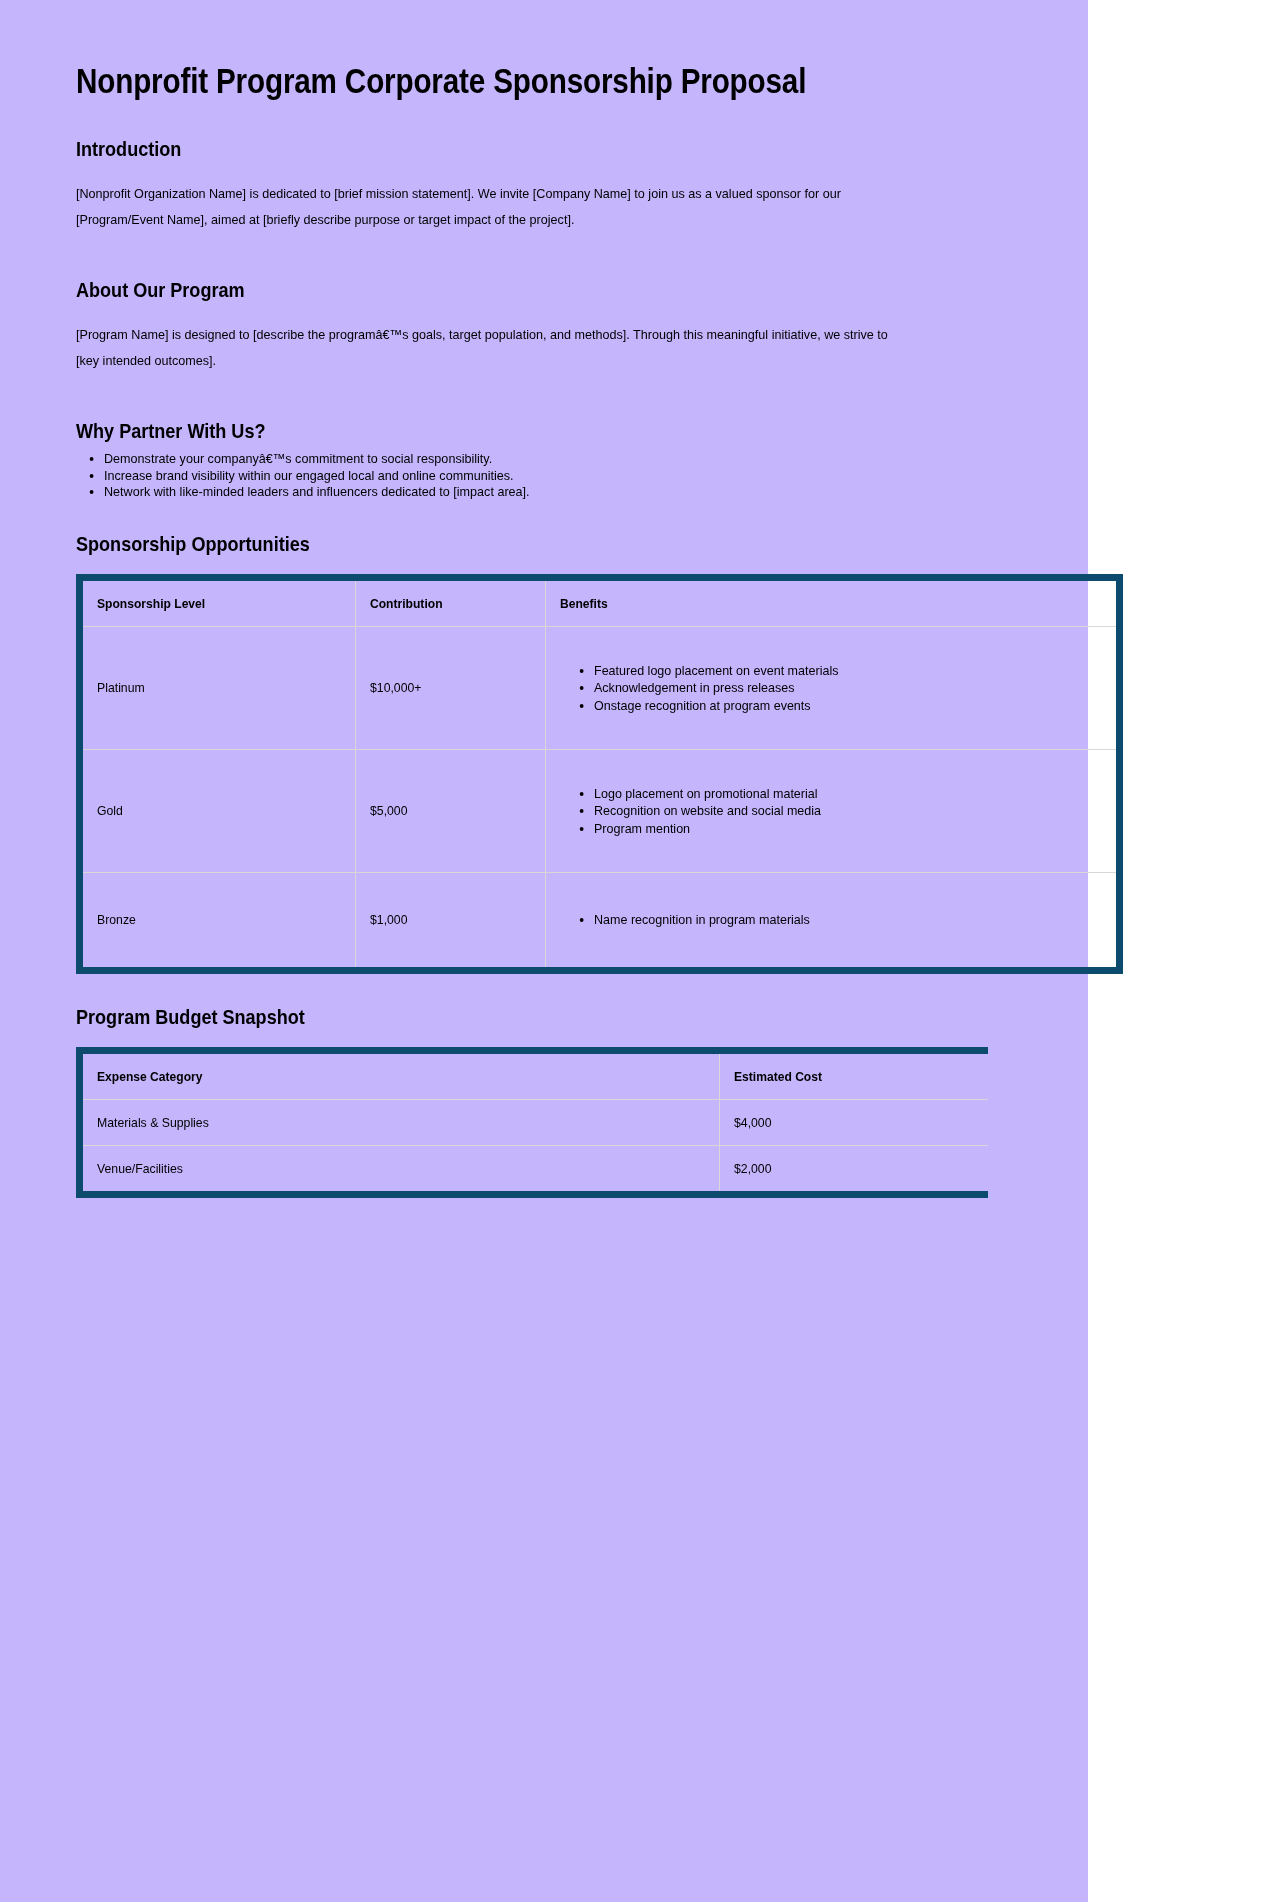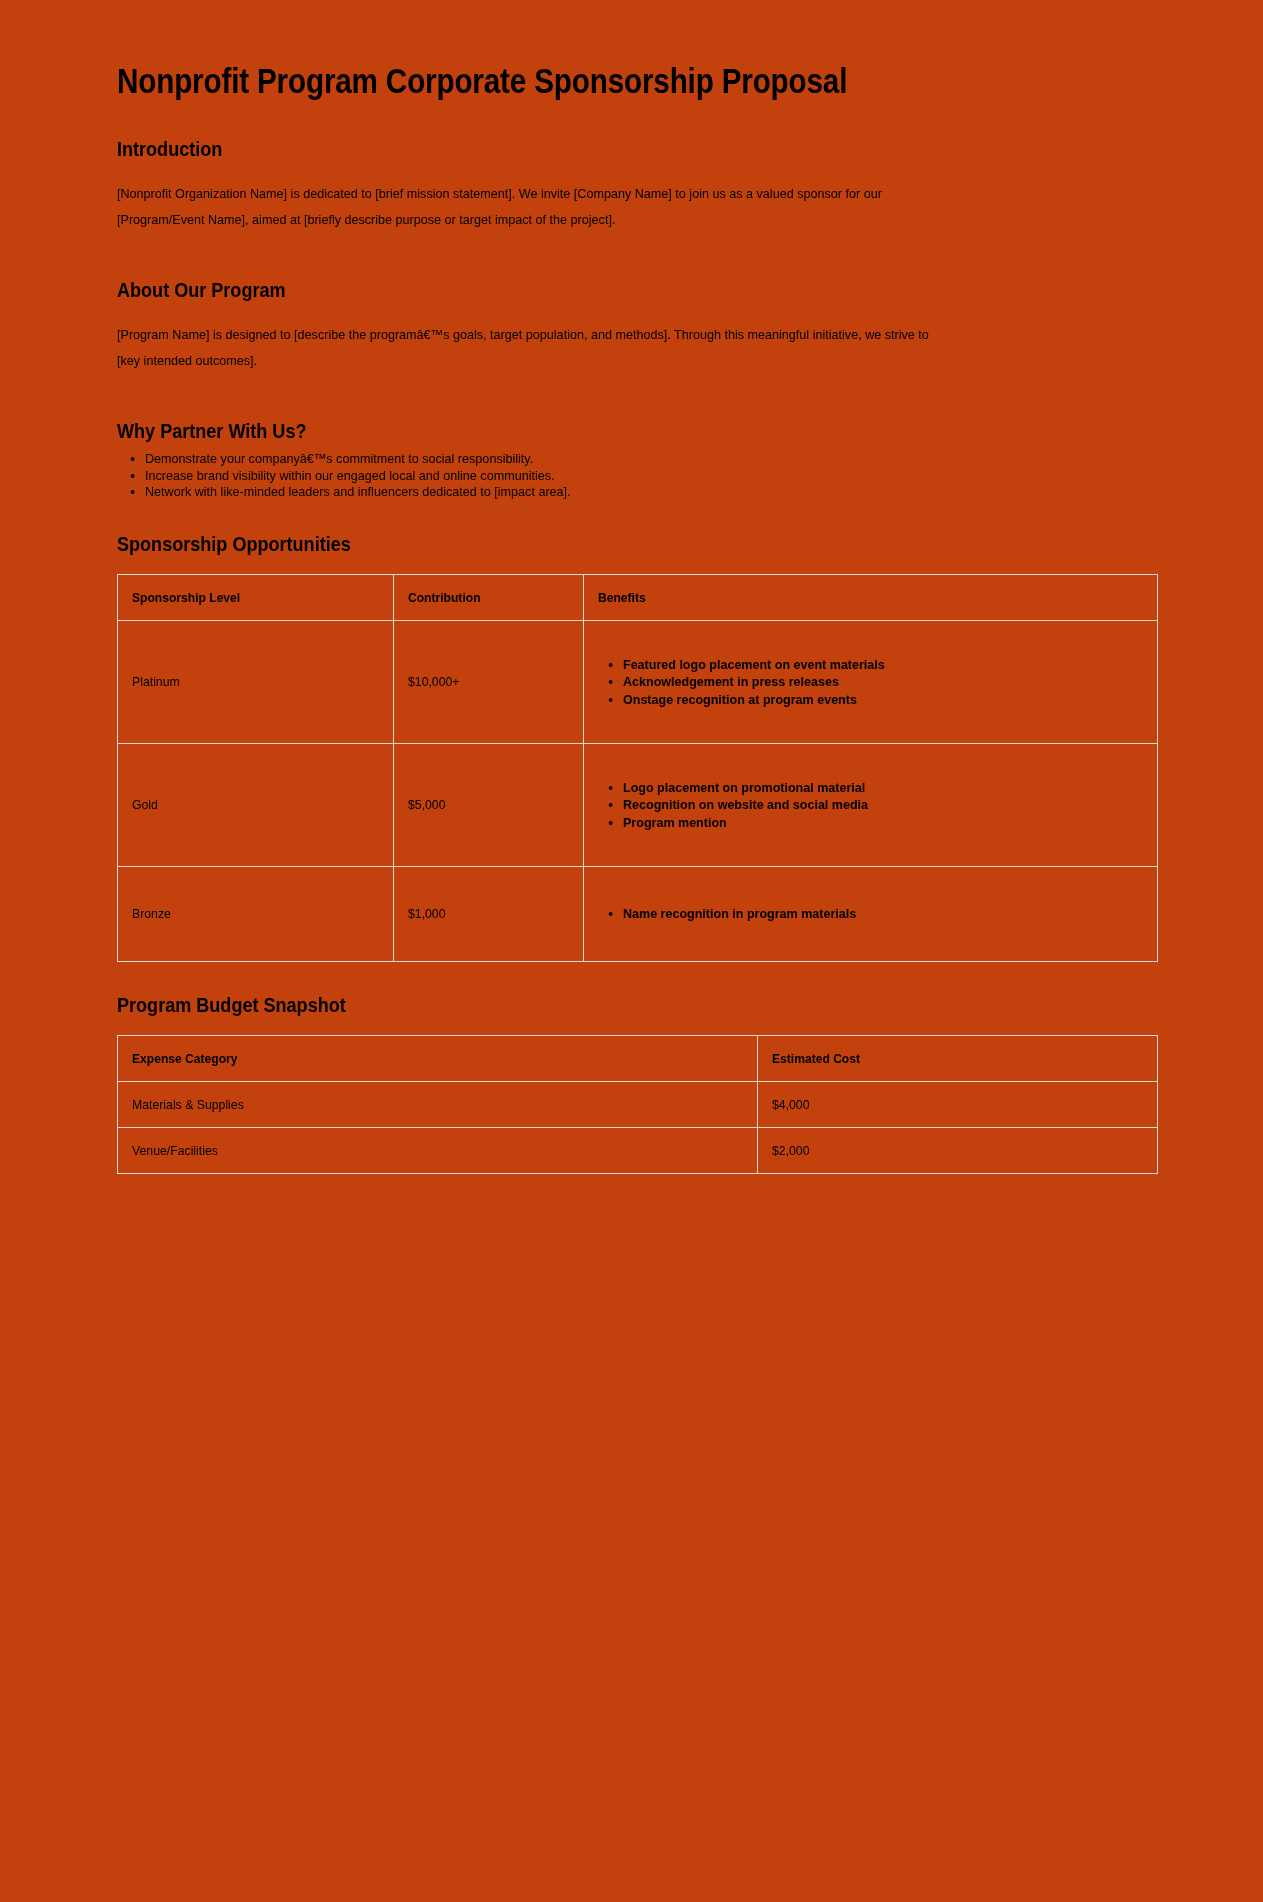--- a/index.html
+++ b/index.html
@@ -9,25 +9,25 @@
   }
   body {
     width: 1263px;
     height: 1902px;
     font-family: "Liberation Sans", "DejaVu Sans", sans-serif;
     color: #000000;
     -webkit-font-smoothing: antialiased;
   }
   .page {
     position: relative;
-    width: 1263px;
+    width: 1088px;
     min-height: 1902px;
-    background: #c2410c;
+    background: #c4b5fd;
     box-sizing: border-box;
-    padding: 62px 100px 0 117px;
+    padding: 62px 100px 0 76px;
   }
   .doc-title {
     font-size: 34.5px;
     font-weight: bold;
     letter-spacing: -0.2px;
     line-height: 1.15;
     margin: 0 0 34px 0;
     transform: scaleX(0.86);
     transform-origin: left center;
     white-space: nowrap;
@@ -67,21 +67,21 @@
     transform-origin: left center;
   }
   .space-lg { height: 44px; }
   .space-md { height: 30px; }
   .space-sm { height: 18px; }
 
   table.doc-table {
     border-collapse: collapse;
     width: 1040px;
     table-layout: fixed;
-    border: 1px solid #0c4a6e;
+    border: 7px solid #0c4a6e;
   }
   table.doc-table th,
   table.doc-table td {
     border: 1px solid #d8d8d8;
     text-align: left;
     vertical-align: middle;
     padding: 0;
   }
   table.doc-table th {
     font-size: 13px;
@@ -102,24 +102,23 @@
   .sponsor-table col.c1 { width: 276px; }
   .sponsor-table col.c2 { width: 190px; }
   .sponsor-table col.c3 { width: 574px; }
 
   .row-platinum td { height: 94px; }
   .row-gold td { height: 94px; }
   .row-silver td { height: 84px; }
   .row-bronze td { height: 66px; }
 
   td ul.cell-bullets {
-    margin: 3px;
+    margin: 12px;
     padding-left: 22px;
     list-style-type: disc;
-    font-weight: bold;
   }
   td ul.cell-bullets li {
     font-size: 13.2px;
     line-height: 17.5px;
     transform: scaleX(0.95);
     transform-origin: left center;
   }
 
   .budget-table col.b1 { width: 640px; }
   .budget-table col.b2 { width: 400px; }

